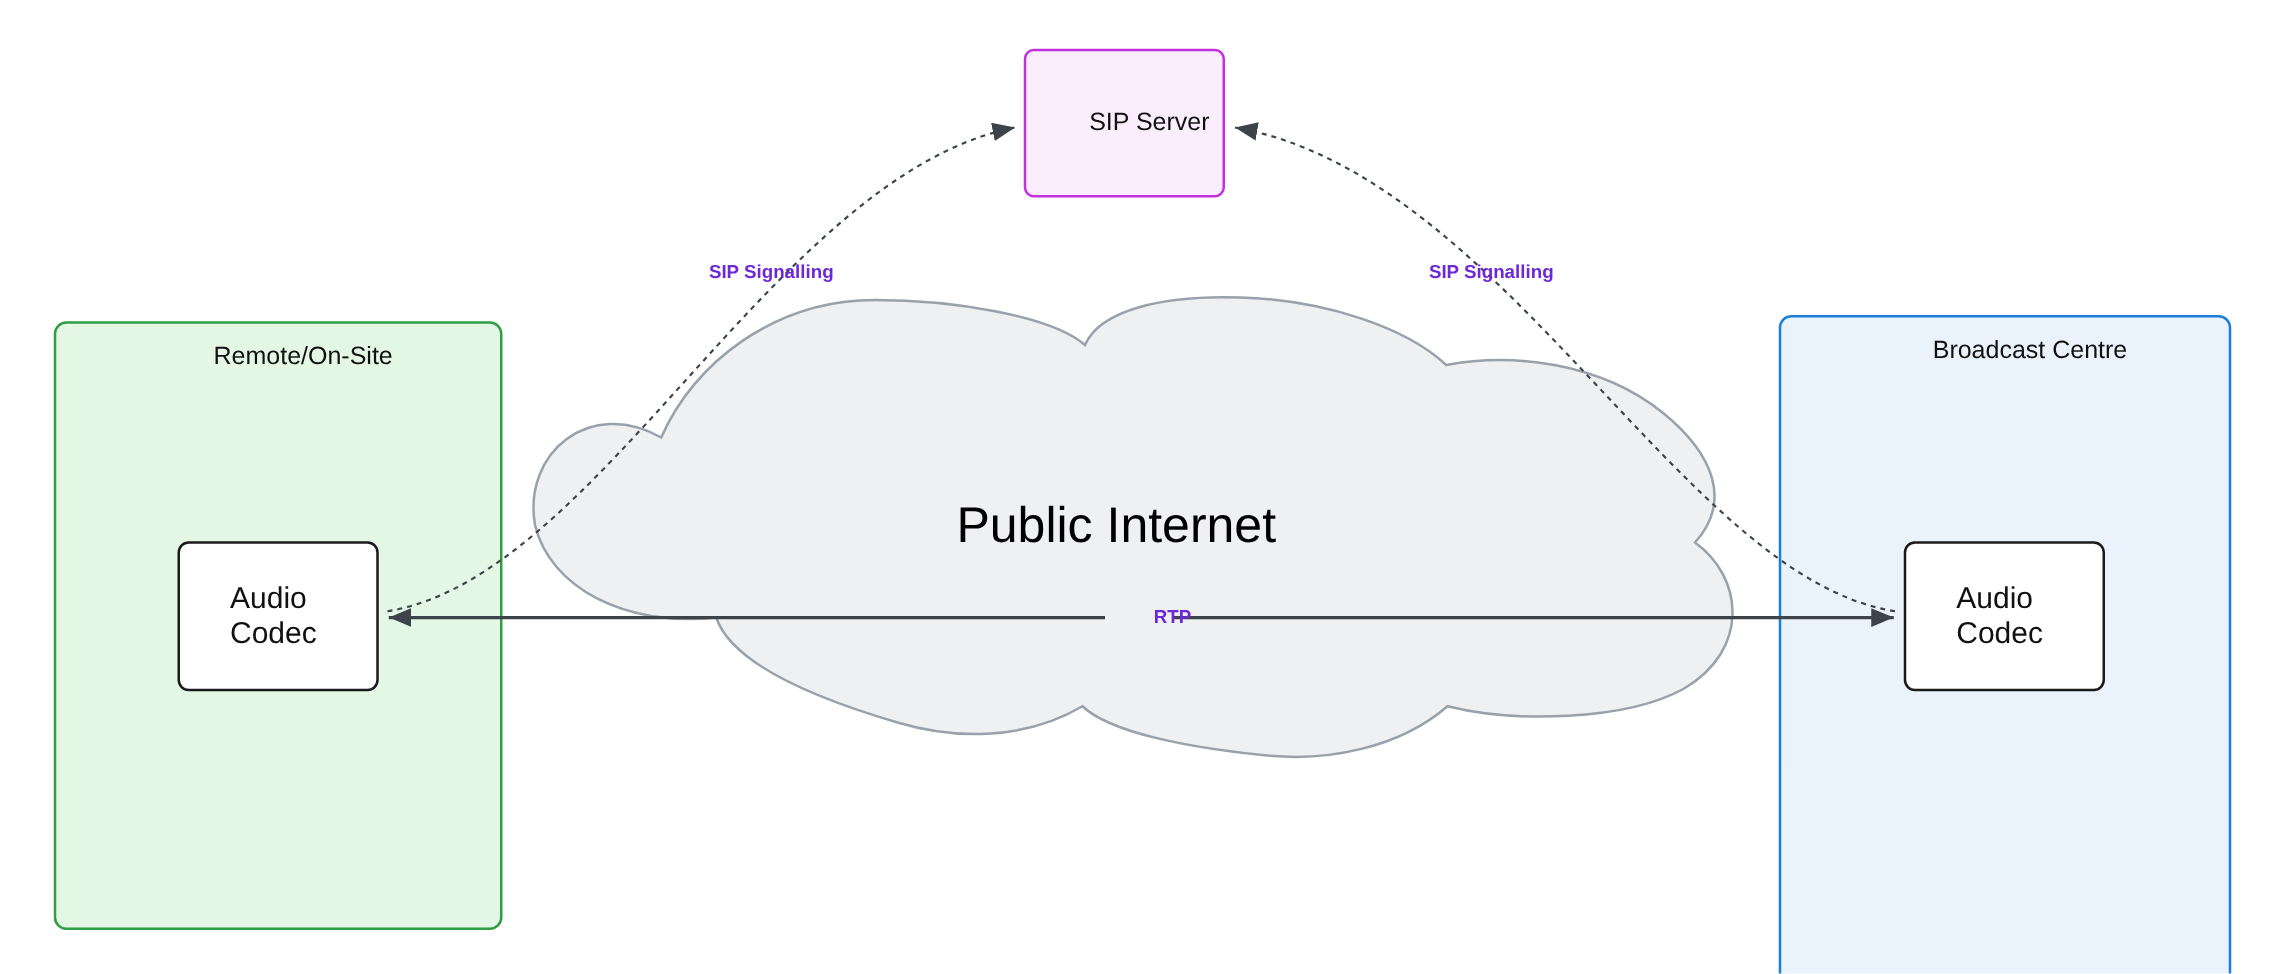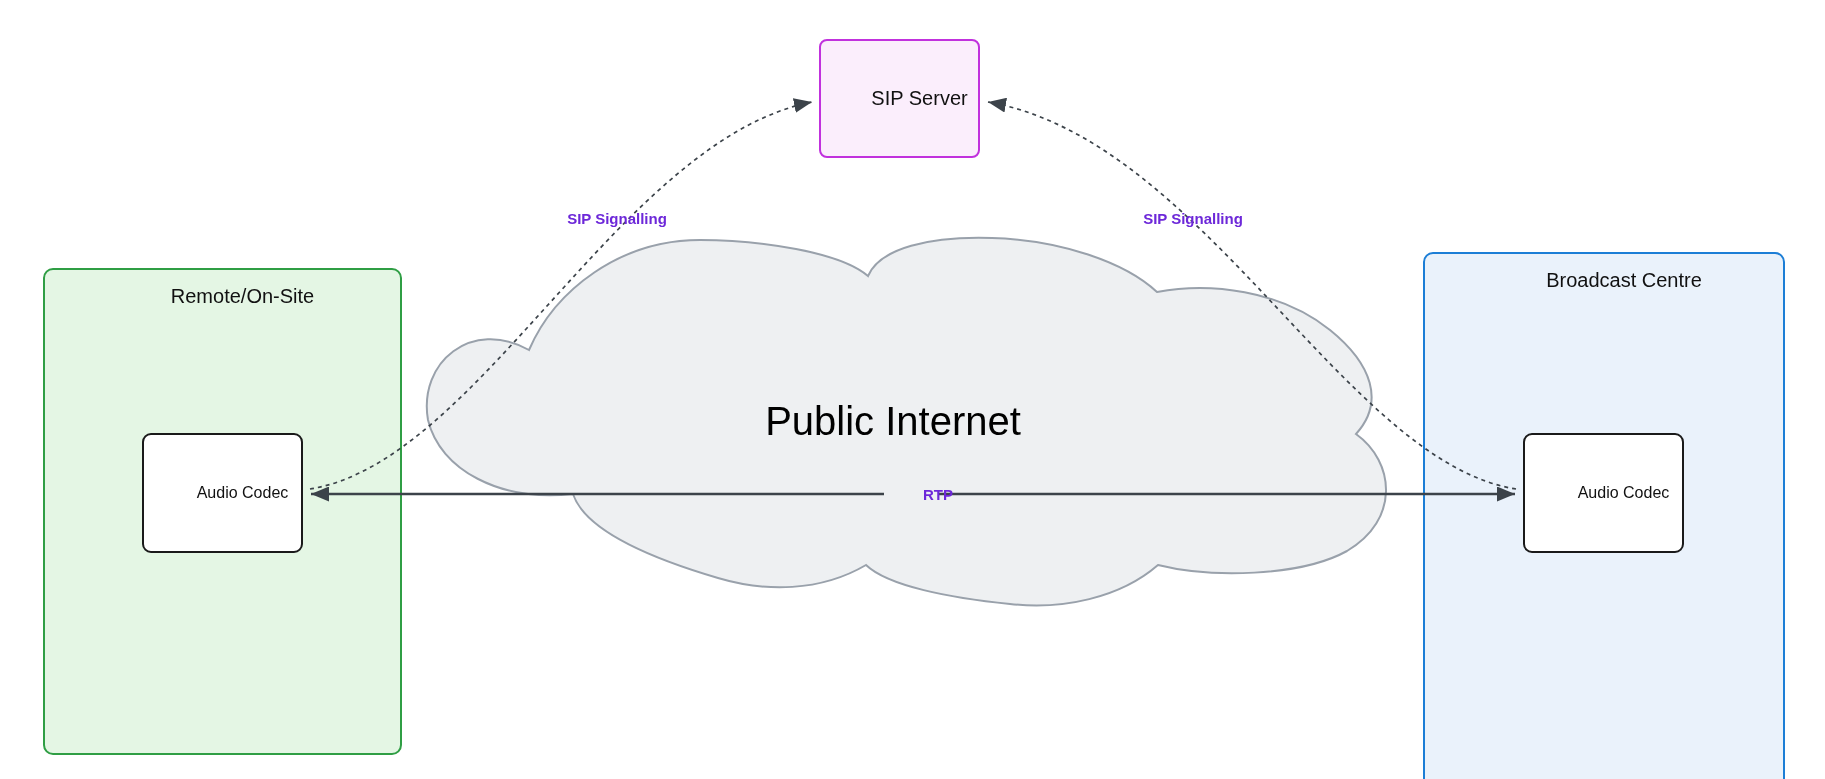--- a/index.html
+++ b/index.html
@@ -21,21 +21,21 @@
   }
   .container-label{
     width:100%;
     text-align:center;
     padding-top:15px;
     font-size:20px;
     color:#111111;
   }
   .codec{
     display:flex;align-items:center;justify-content:center;
-    font-size:16px;color:#111111;
+    font-size:24px;color:#111111;
     border-width:2px;border-radius:9px;
   }
   .sip-server{
     display:flex;align-items:center;justify-content:center;
     font-size:20px;color:#111111;
     border-width:2.5px;border-radius:8px;
   }
   .cloud-label{
     position:absolute;
     transform:translate(-50%,-50%);
@@ -65,21 +65,21 @@
              C 1395,462 1400,520 1347,551
              C 1300,577 1210,578 1158,565
              C 1120,598 1062,610 1010,604
              C 950,598 888,586 866,565
              C 820,592 765,592 718,578
              C 650,558 585,530 573,494
              C 500,502 440,470 428,420
              C 418,362 472,318 529,350 Z" fill="#eef0f2" stroke="#99a1ab"></path>
   </svg>
 
-  <div class="node" style="left: 43px; top: 268px; width: 359px; height: 487px; background: rgb(228, 246, 228); border-color: rgb(47, 158, 68);">
+  <div class="node" style="left: 43px; top: 257px; width: 359px; height: 487px; background: rgb(228, 246, 228); border-color: rgb(47, 158, 68);">
     <div class="container-label">Remote/On-Site</div>
   </div>
 
   <div class="node" style="left: 1423px; top: 252px; width: 362px; height: 570px; background: rgb(234, 242, 251); border-color: rgb(28, 126, 214);">
     <div class="container-label">Broadcast Centre</div>
   </div>
 
   <div class="node codec" style="left: 142px; top: 433px; width: 161px; height: 120px; background: rgb(255, 255, 255); border-color: rgb(26, 26, 26);">
     <span>Audio Codec</span>
   </div>

